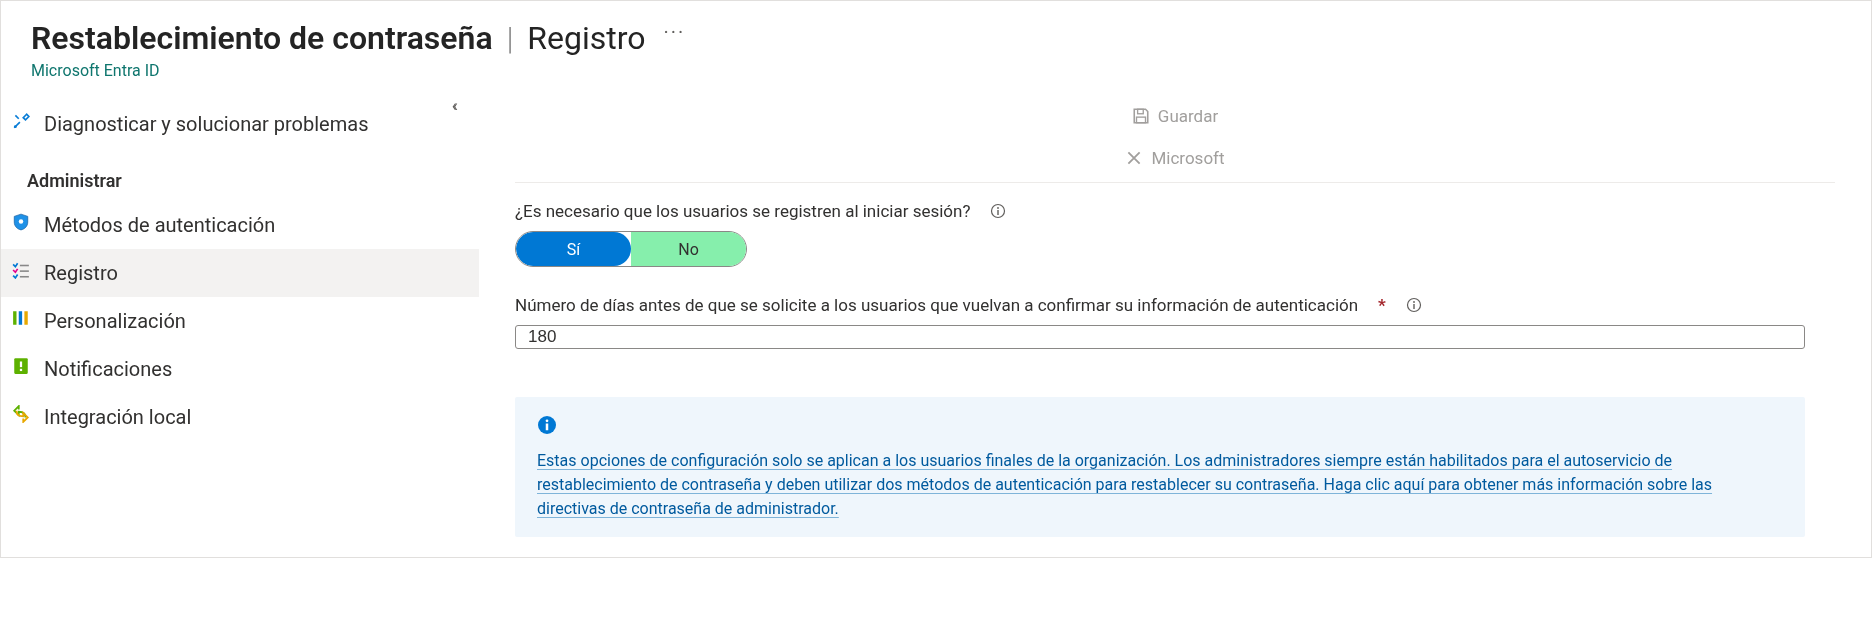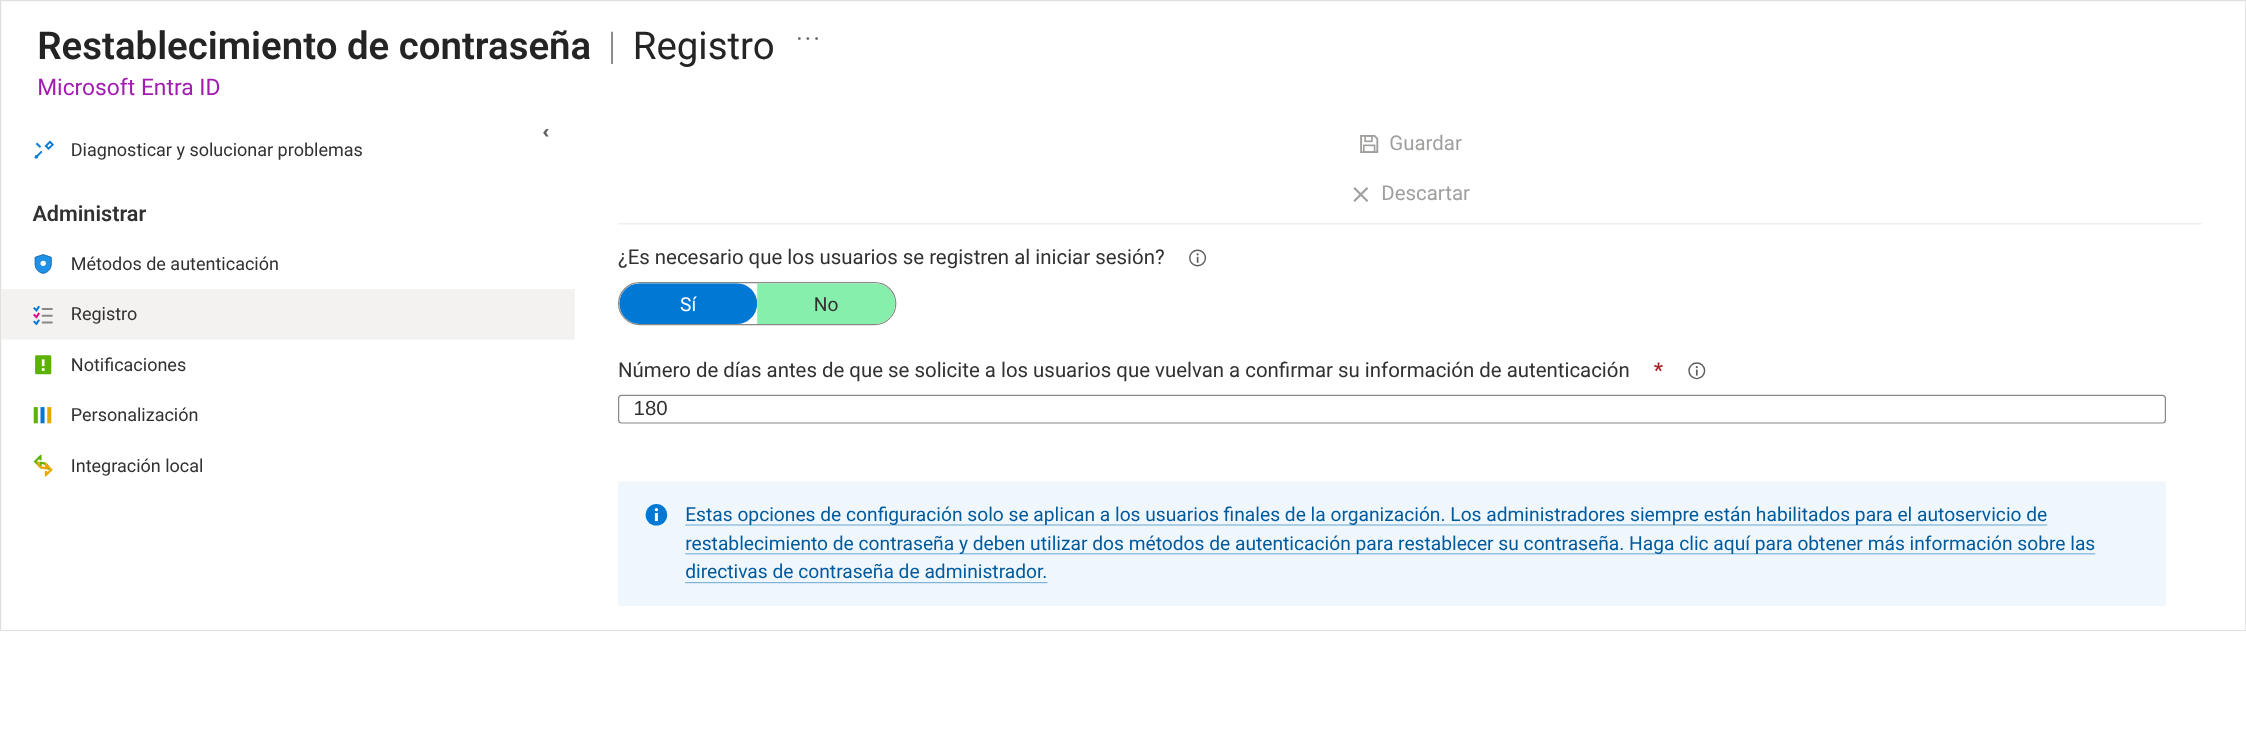--- a/index.html
+++ b/index.html
@@ -42,22 +42,22 @@
   .more-dots {
     font-size: 20px;
     color: #605e5c;
     margin-left: 10px;
     letter-spacing: 2px;
     position: relative;
     top: -6px;
     cursor: pointer;
   }
   .crumb {
-    font-size: 19px;
-    color: #a21caf;
+    font-size: 16px;
+    color: #0f766e;
     margin-top: 4px;
   }
   .body {
     display: flex;
     position: relative;
   }
   .collapse-handle {
     position: absolute;
     left: 452px;
     top: 6px;
@@ -67,22 +67,22 @@
     letter-spacing: -6px;
   }
   .sidebar {
     width: 478px;
     padding: 10px 0 16px 0;
   }
   .sb-item {
     display: flex;
     align-items: flex-start;
     gap: 14px;
-    padding: 12px 18px 12px 26px;
-    font-size: 15px;
+    padding: 12px 18px 12px 11px;
+    font-size: 20px;
     color: #323130;
     cursor: pointer;
   }
   .sb-item.selected {
     background: #f3f2f1;
   }
   .sb-section {
     font-size: 18px;
     font-weight: 600;
     padding: 22px 18px 10px 26px;
@@ -166,20 +166,21 @@
     color: #323130;
     margin-bottom: 48px;
   }
   .info-callout {
     max-width: 1290px;
     background: #eff6fc;
     border-radius: 2px;
     padding: 16px 22px;
     display: flex;
     gap: 14px;
+    flex-direction: column;
   }
   .callout-icon {
     width: 20px; height: 20px; flex: 0 0 20px;
     display:flex; align-items:center; justify-content:center;
     margin-top: 2px;
   }
   .callout-link {
     color: #005a9e;
     text-decoration: underline;
     text-decoration-color: #7fb4d9;
@@ -240,37 +241,37 @@
             <line x1="7" y1="9" x2="15" y2="9" stroke="#888" stroke-width="1.4"></line>
             <line x1="7" y1="14" x2="15" y2="14" stroke="#888" stroke-width="1.4"></line>
           </svg>
         </span>
         <span>Registro</span>
       </div>
 
       <div class="sb-item">
         <span class="sb-icon">
           <svg viewBox="0 0 16 16" width="18" height="18">
+              <rect x="1" y="2" width="3" height="12" fill="#5db100"></rect>
+              <rect x="6" y="2" width="3" height="12" fill="#0178d4"></rect>
+              <rect x="11" y="2" width="3" height="12" fill="#e8a800"></rect>
+            </svg>
+        </span>
+        <span>Personalización</span>
+      </div>
+
+      <div class="sb-item">
+        <span class="sb-icon">
+          <svg viewBox="0 0 16 16" width="18" height="18">
               <rect x="2" y="1" width="12" height="14" rx="1" fill="#5db100"></rect>
               <rect x="7" y="4" width="2" height="5" fill="#fff"></rect>
               <rect x="7" y="10.5" width="2" height="2" fill="#fff"></rect>
             </svg>
         </span>
         <span>Notificaciones</span>
-      </div>
-
-      <div class="sb-item">
-        <span class="sb-icon">
-          <svg viewBox="0 0 16 16" width="18" height="18">
-              <rect x="1" y="2" width="3" height="12" fill="#5db100"></rect>
-              <rect x="6" y="2" width="3" height="12" fill="#0178d4"></rect>
-              <rect x="11" y="2" width="3" height="12" fill="#e8a800"></rect>
-            </svg>
-        </span>
-        <span>Personalización</span>
       </div>
 
       <div class="sb-item">
         <span class="sb-icon">
           <svg viewBox="0 0 16 16" width="18" height="18">
             <path d="M6 4 L6 1 L2 5 L6 9 L6 6 C10 6 12 8 12 11" stroke="#5db100" stroke-width="1.6" fill="none"></path>
             <path d="M10 12 L10 15 L14 11 L10 7 L10 10 C6 10 4 8 4 5" stroke="#e8a800" stroke-width="1.6" fill="none"></path>
           </svg>
         </span>
         <span>Integración local</span>
@@ -288,21 +289,21 @@
               </svg>
           </span>
           <span>Guardar</span>
         </div>
         <div class="tb-btn">
           <span class="tb-icon">
             <svg viewBox="0 0 16 16" width="18" height="18">
                 <path d="M3 3 L13 13 M13 3 L3 13" stroke="#a19f9d" stroke-width="1.6"></path>
               </svg>
           </span>
-          <span>Descartar</span>
+          <span>Microsoft</span>
         </div>
       </div>
 
       <div class="field-label">
         <span>¿Es necesario que los usuarios se registren al iniciar sesión?</span>
         <span class="info-icon">
           <svg viewBox="0 0 16 16" width="16" height="16">
               <circle cx="8" cy="8" r="6.5" fill="none" stroke="#605e5c" stroke-width="1.2"></circle>
               <circle cx="8" cy="5" r="0.9" fill="#605e5c"></circle>
               <rect x="7.3" y="7" width="1.4" height="5" fill="#605e5c"></rect>

